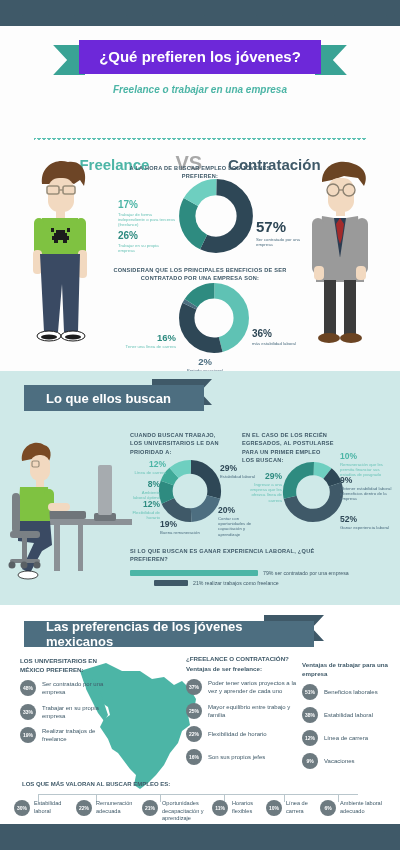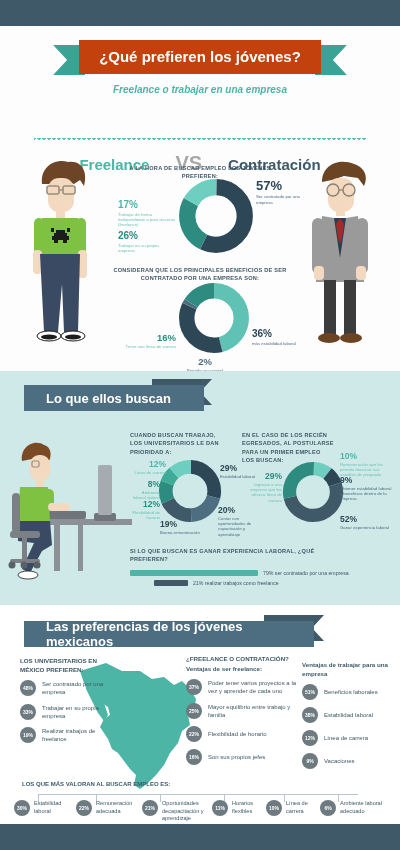--- a/index.html
+++ b/index.html
@@ -37,21 +37,21 @@
 
   
   .ribbon-wrap { position:absolute; left:0; top:14px; width:400px; text-align:center; }
   .ribbon { position:relative; display:inline-block; }
   .ribbon-tail-l, .ribbon-tail-r {
     position:absolute; top:5px; width:32px; height:30px; background:#3aa395;
   }
   .ribbon-tail-l { left:-26px; clip-path:polygon(0 0,100% 0,100% 100%,0 100%,14px 50%); }
   .ribbon-tail-r { right:-26px; clip-path:polygon(0 0,100% 0,calc(100% - 14px) 50%,100% 100%,0 100%); }
   .ribbon-body {
-    position:relative; background:#c2410c; color:#fff;
+    position:relative; background:#6d28d9; color:#fff;
     font-size:15px; font-weight:bold; padding:8px 20px 9px; z-index:2;
   }
   .subtitle {
     position:absolute; left:0; top:58px; width:400px; text-align:center;
     font-size:10px; font-style:italic; color:#4cb5a6; font-weight:bold;
   }
   .intro {
     position:absolute; left:24px; top:78px; width:352px; text-align:center;
     font-size:9.3px; color:#3f5968; line-height:1.55;
   }
@@ -206,21 +206,21 @@
 
     <div class="chead" style="left:112px; top:138px; width:176px;">A LA HORA DE BUSCAR EMPLEO LOS JÓVENES PREFIEREN:</div>
 
     <svg class="donut" style="left:178px; top:152px;" width="76" height="76" viewBox="0 0 42 42">
       <circle cx="21" cy="21" r="15.9" fill="transparent" stroke="#2e4756" stroke-width="9" stroke-dasharray="57 43" stroke-dashoffset="25"></circle>
       <circle cx="21" cy="21" r="15.9" fill="transparent" stroke="#2e8b80" stroke-width="9" stroke-dasharray="26 74" stroke-dashoffset="-32"></circle>
       <circle cx="21" cy="21" r="15.9" fill="transparent" stroke="#6ecfc0" stroke-width="9" stroke-dasharray="17 83" stroke-dashoffset="-58"></circle>
     </svg>
 
     <div class="lbl" style="left:256px; top:152px; width:58px; text-align:left;">
-      <span class="pct pct-dark" style="font-size:13px;">57%</span>
+      <span class="pct pct-dark" style="font-size:15px;margin-top:40px;">57%</span>
       <span class="txt txt-dark">Ser contratado por una empresa</span>
     </div>
 
     <div class="lbl" style="left:118px; top:204px; width:56px; ">
       <span class="pct pct-mteal" style="font-size:10px;">26%</span>
       <span class="txt txt-teal">Trabajar en su propia empresa</span>
     </div>
 
     <div class="lbl" style="left:118px; top:173px; width:58px; text-align:left;">
       <span class="pct pct-teal" style="font-size:10px;">17%</span>

